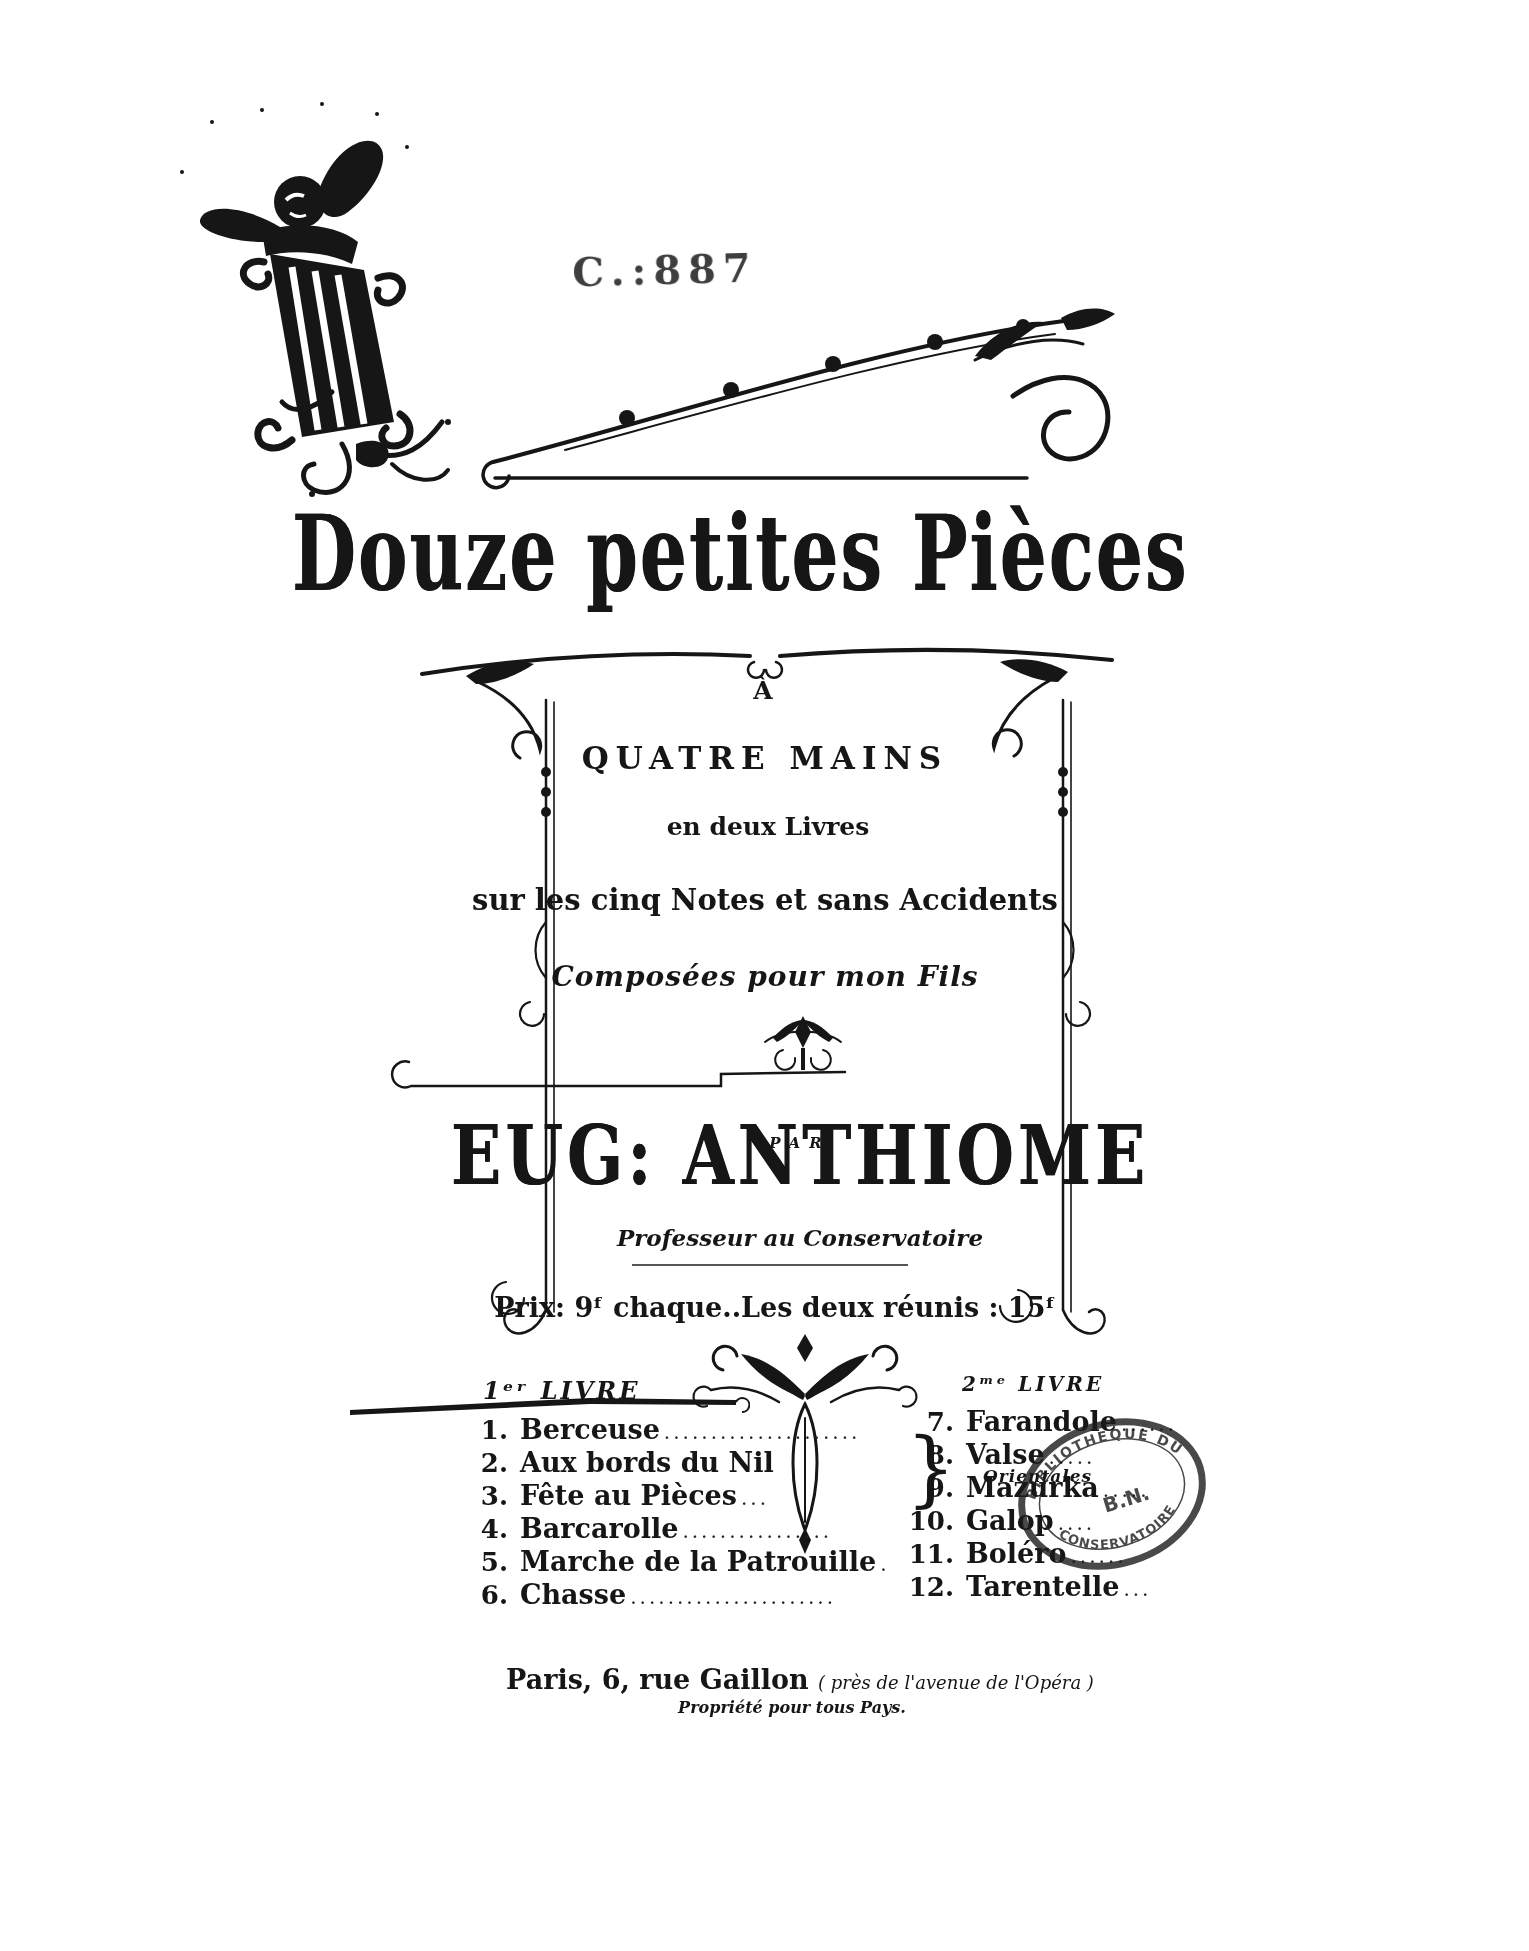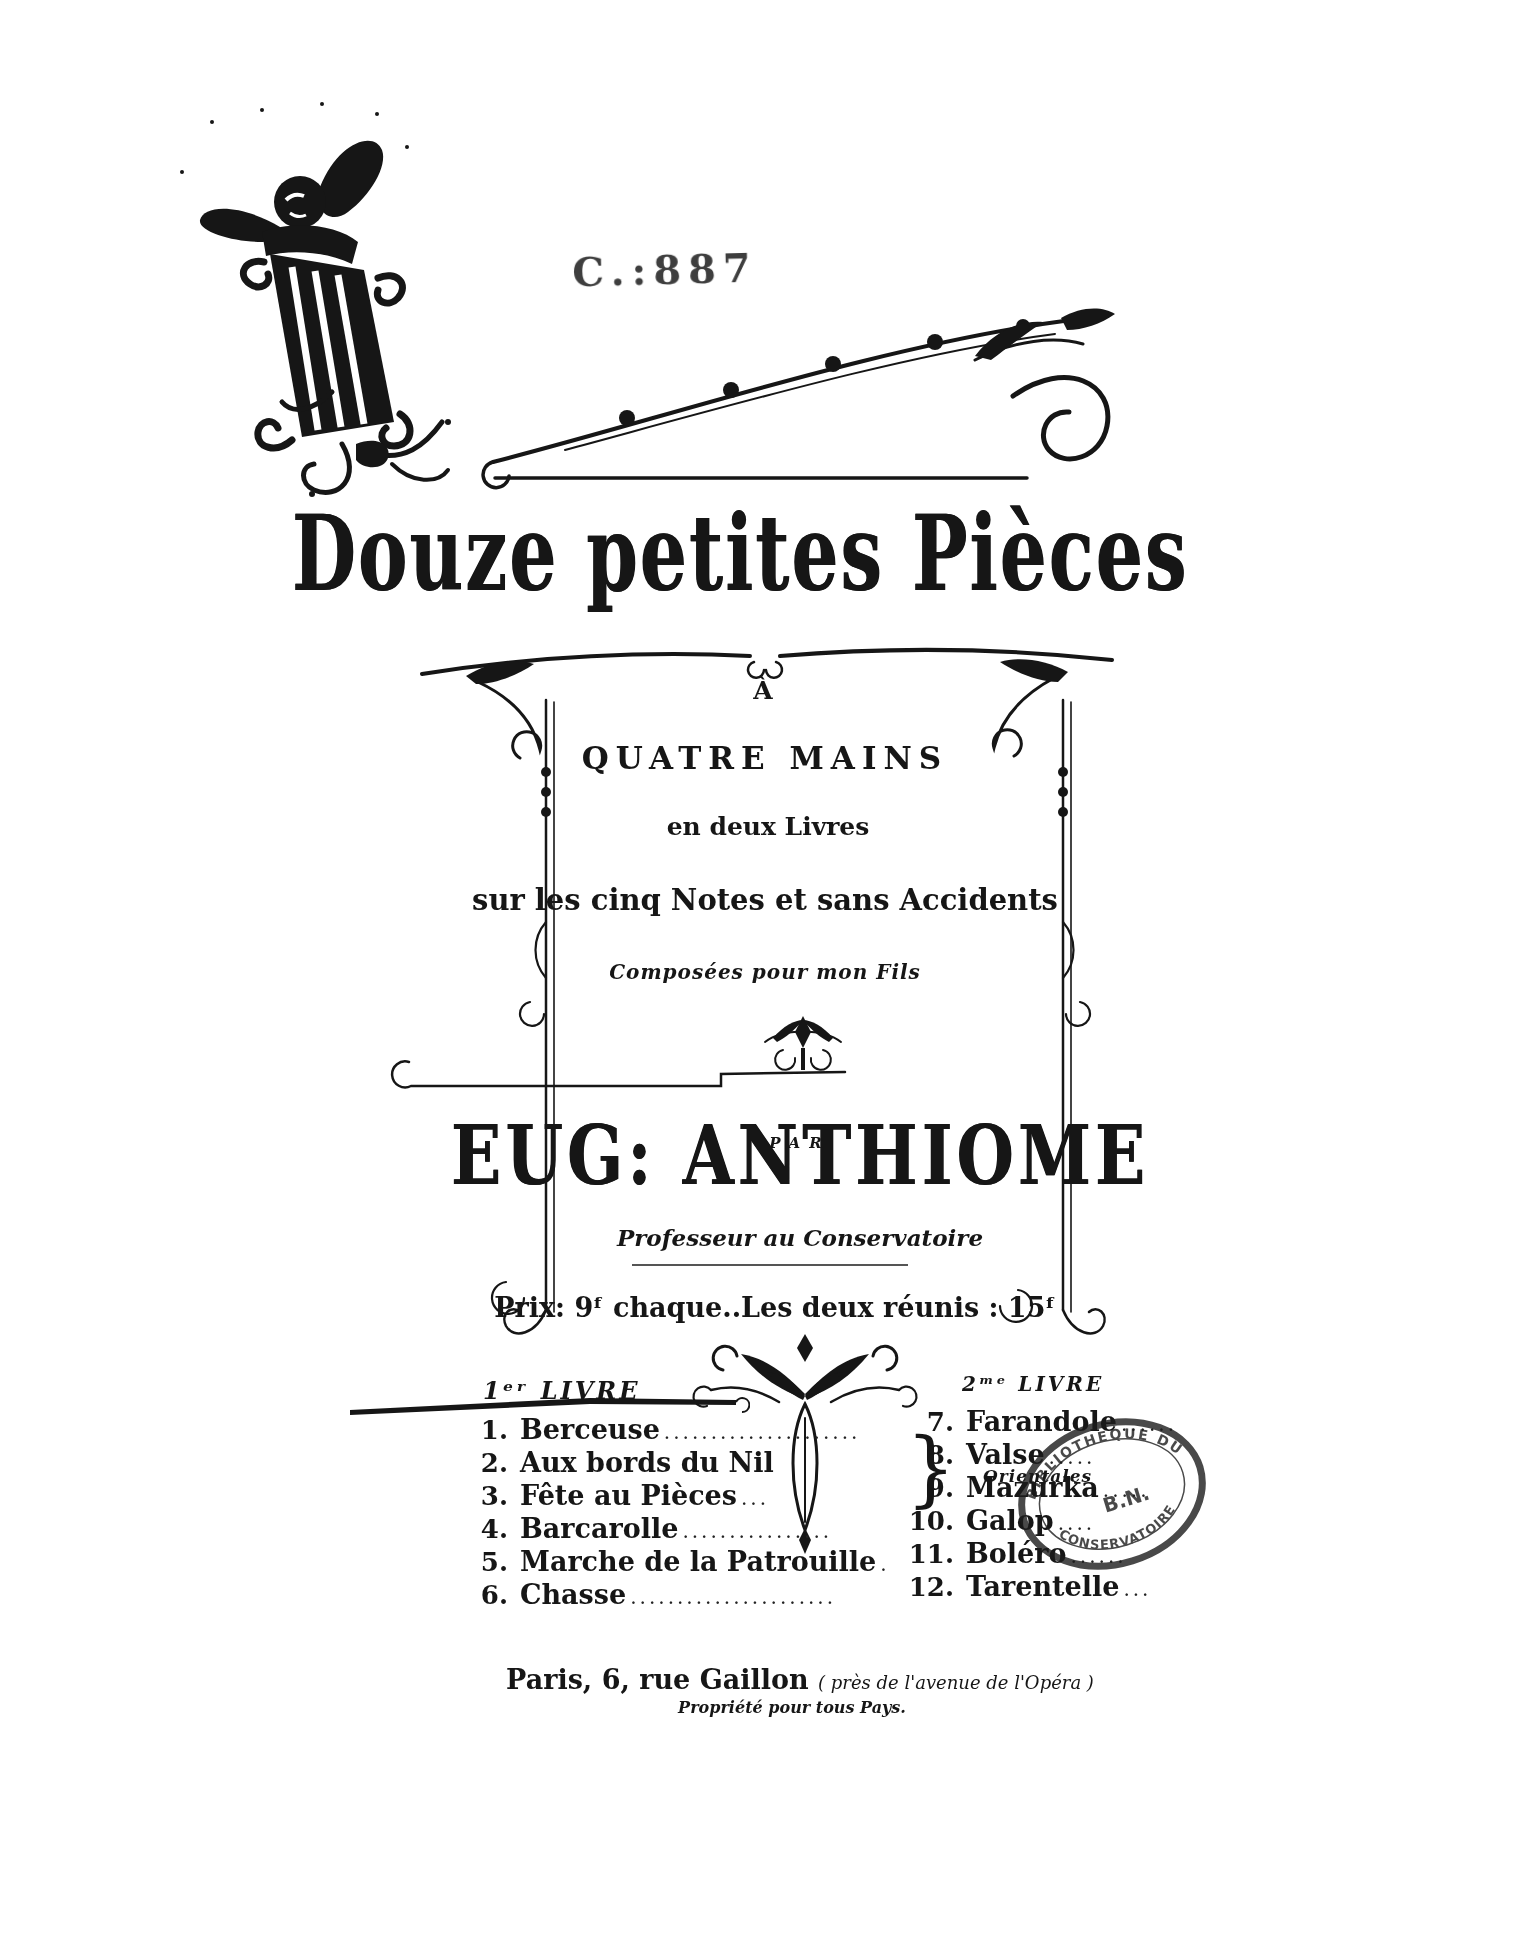--- a/index.html
+++ b/index.html
@@ -23,21 +23,21 @@
     left:740px; top:492px; white-space:nowrap;
     font-size:74px; font-weight:bold; letter-spacing:2px;
     transform:translateX(-50%) scaleY(1.42); transform-origin:top center;
     text-shadow:.6px 0 0 #161616;
   }
 
   .a-line   { left:763px; top:676px; font-size:25px; font-weight:bold; transform:translateX(-50%); }
   .qmains   { left:765px; top:740px; font-size:31px; font-weight:bold; letter-spacing:7px; transform:translateX(-50%); white-space:nowrap; }
   .livres   { left:768px; top:812px; font-size:25px; font-weight:bold; transform:translateX(-50%); white-space:nowrap; }
   .notes    { left:765px; top:883px; font-size:29px; font-weight:bold; transform:translateX(-50%); white-space:nowrap; }
-  .dedic    { left:765px; top:960px; font-size:20px; font-style:italic; font-weight:bold; letter-spacing:1px; transform:translateX(-50%); white-space:nowrap; }
+  .dedic    { left:765px; top:960px; font-size:28px; font-style:italic; font-weight:bold; letter-spacing:1px; transform:translateX(-50%); white-space:nowrap; }
   .par      { left:800px; top:1134px; font-size:15px; font-weight:bold; font-style:italic; letter-spacing:9px; transform:translateX(-50%); }
   .composer {
     left:800px; top:1106px; white-space:nowrap;
     font-size:66px; font-weight:bold; letter-spacing:4px;
     transform:translateX(-50%) scaleY(1.25); transform-origin:top center;
     text-shadow:.5px 0 0 #161616;
   }
   .prof     { left:800px; top:1224px; font-size:23px; font-style:italic; font-weight:bold; transform:translateX(-50%); white-space:nowrap; }
   .rule     { left:632px; top:1264px; width:276px; border-top:2px solid #2a2a2a; opacity:.8; }
   .prix     { left:775px; top:1292px; font-size:27px; font-weight:bold; transform:translateX(-50%); white-space:nowrap; }

